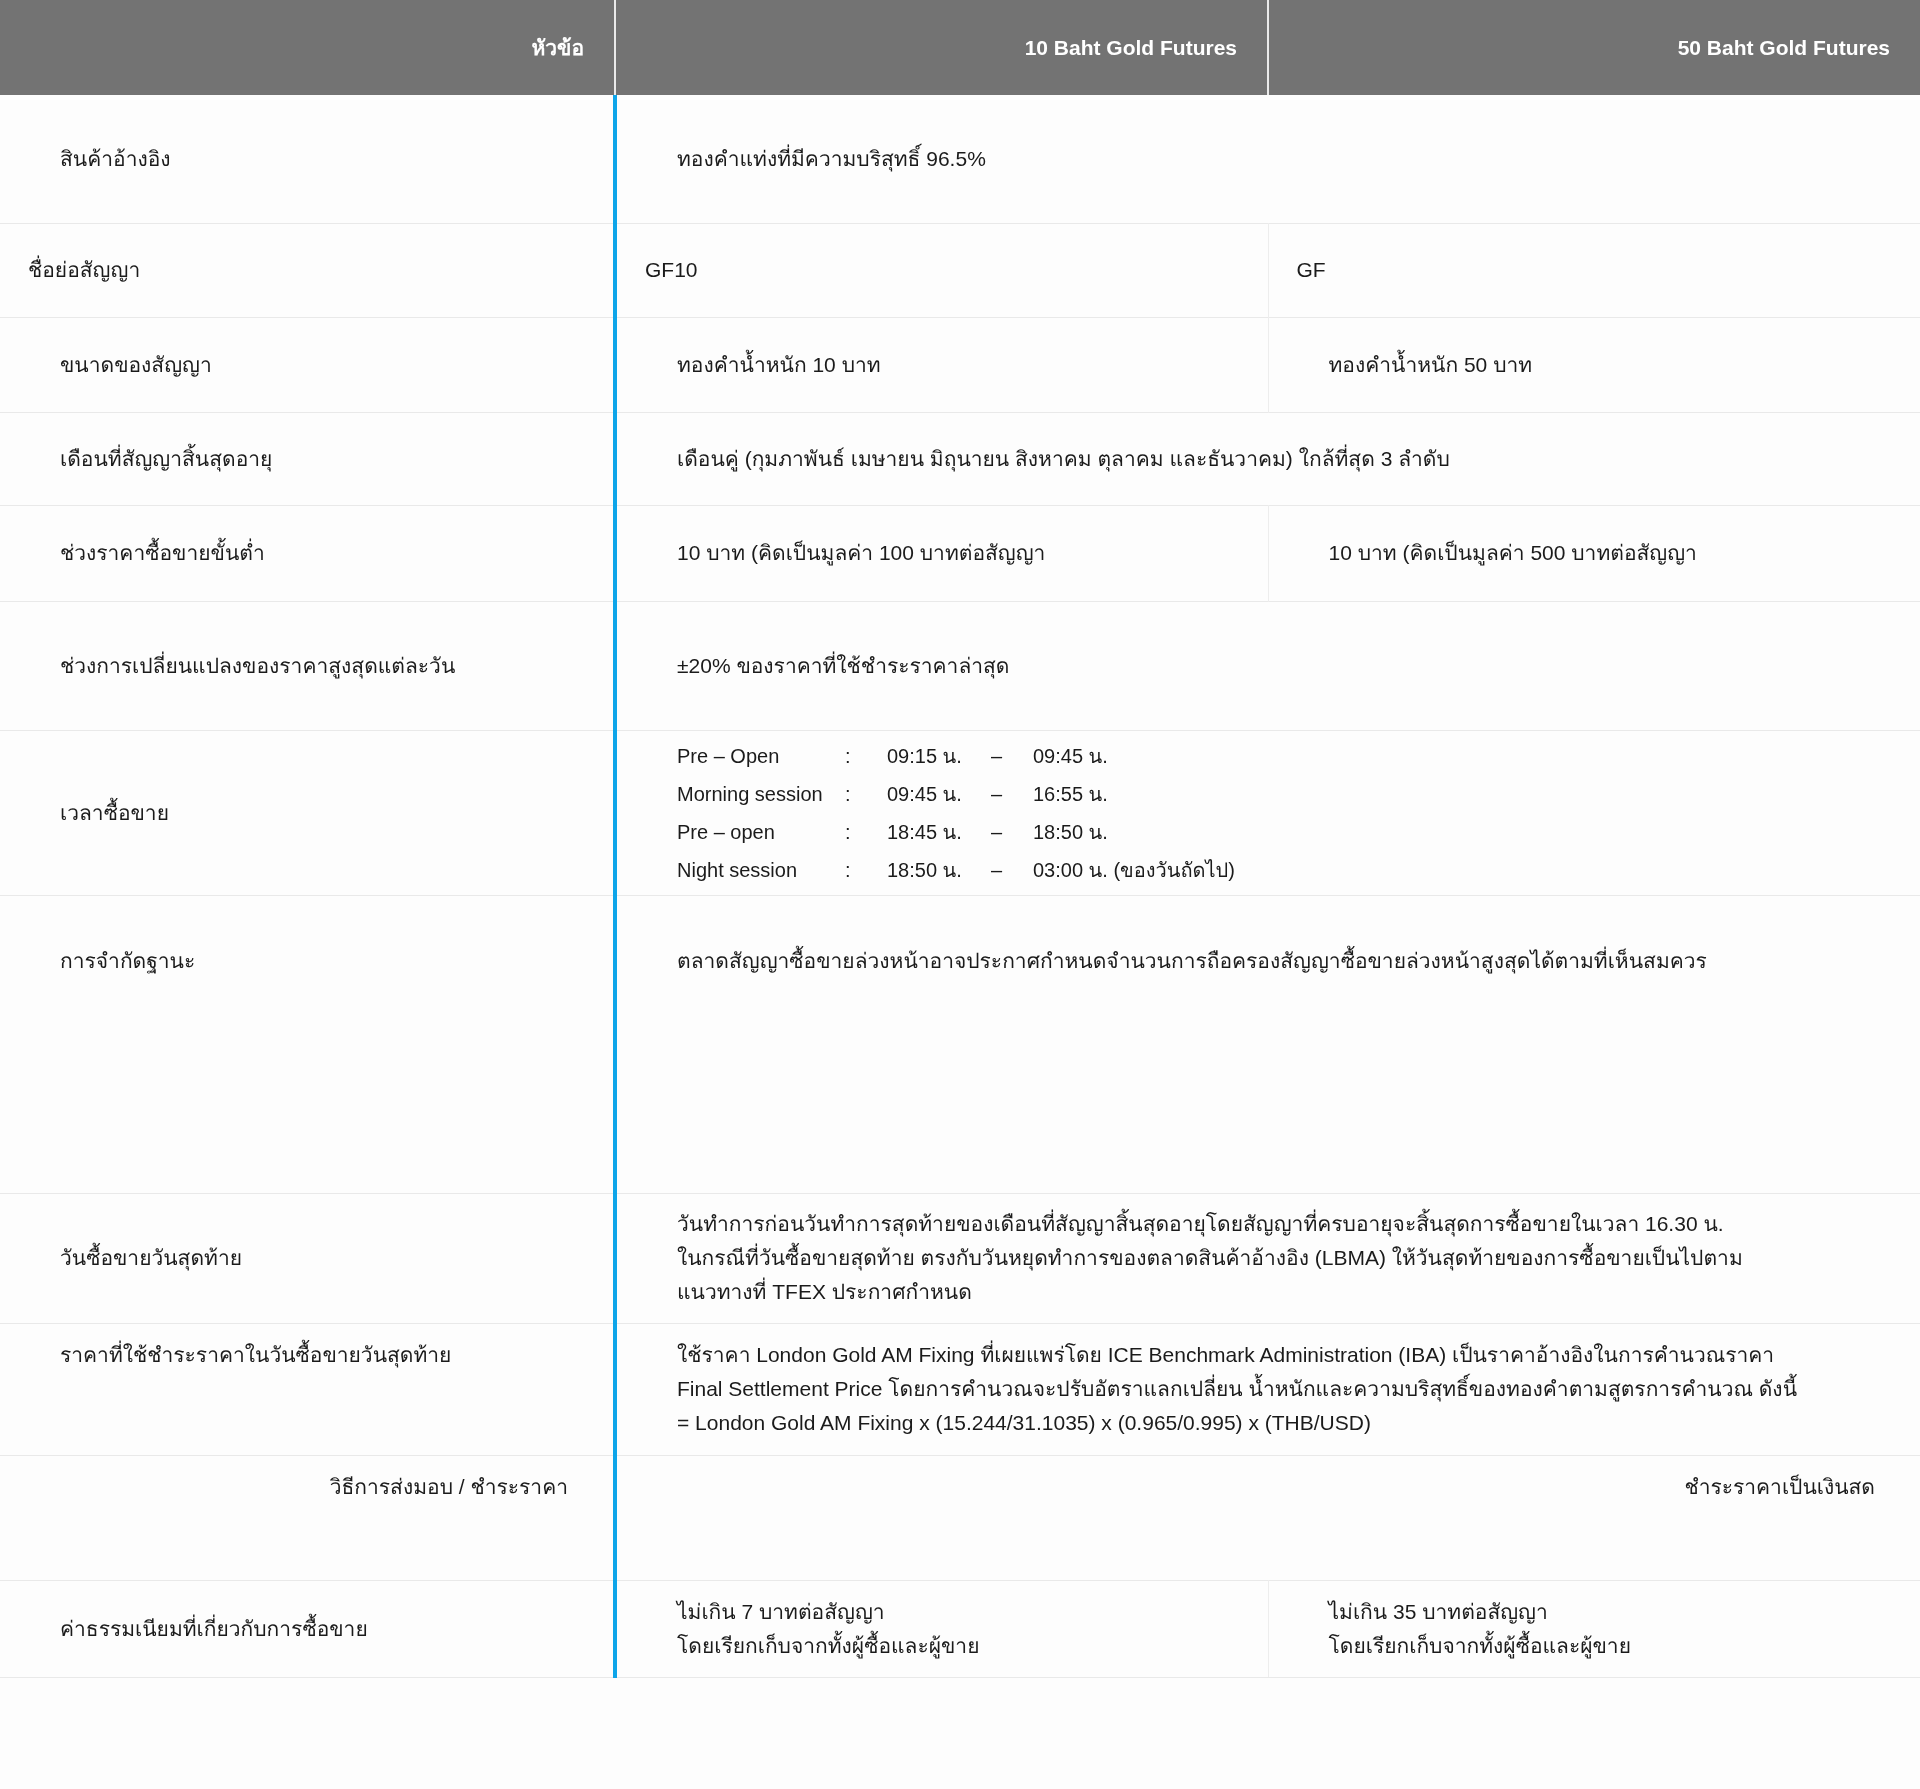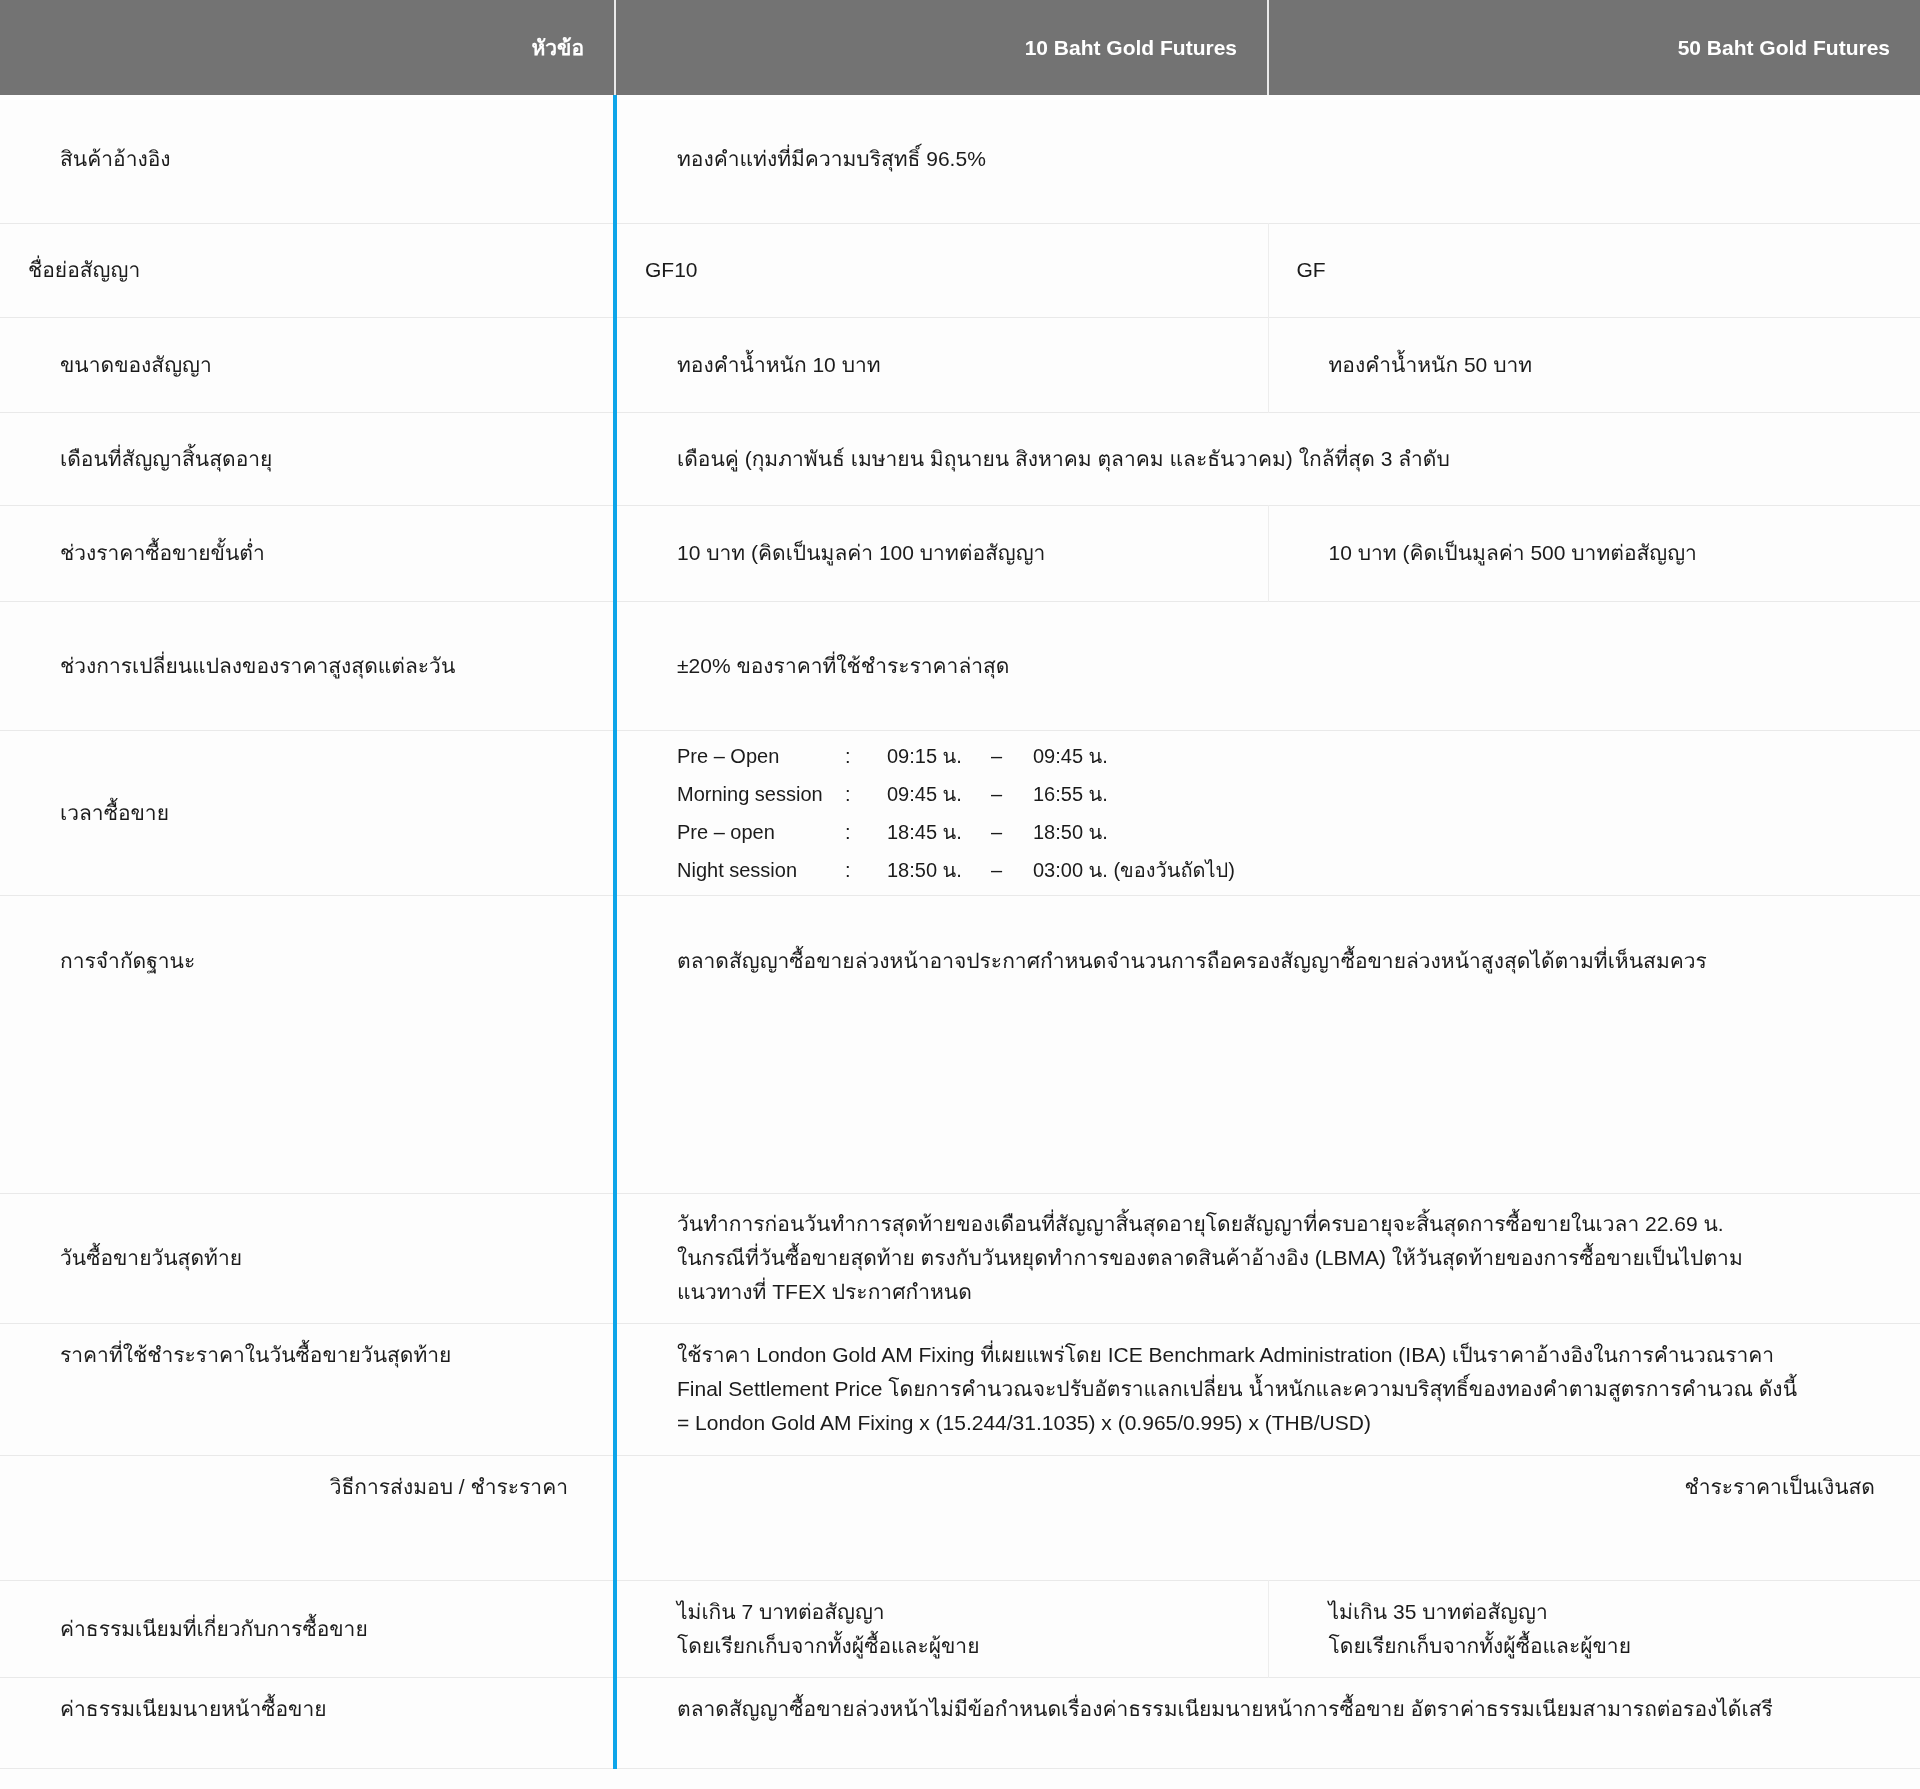--- a/index.html
+++ b/index.html
@@ -167,21 +167,21 @@
       </tr>
       <tr>
         <td class="label">การจำกัดฐานะ</td>
         <td colspan="2">
           <div>ตลาดสัญญาซื้อขายล่วงหน้าอาจประกาศกำหนดจำนวนการถือครองสัญญาซื้อขายล่วงหน้าสูงสุดได้ตามที่เห็นสมควร</div>
         </td>
       </tr>
       <tr>
         <td class="label">วันซื้อขายวันสุดท้าย</td>
         <td colspan="2">
-          <div>วันทำการก่อนวันทำการสุดท้ายของเดือนที่สัญญาสิ้นสุดอายุโดยสัญญาที่ครบอายุจะสิ้นสุดการซื้อขายในเวลา 22.69 น.</div>
+          <div>วันทำการก่อนวันทำการสุดท้ายของเดือนที่สัญญาสิ้นสุดอายุโดยสัญญาที่ครบอายุจะสิ้นสุดการซื้อขายในเวลา 16.30 น.</div>
           <div>ในกรณีที่วันซื้อขายสุดท้าย ตรงกับวันหยุดทำการของตลาดสินค้าอ้างอิง (LBMA) ให้วันสุดท้ายของการซื้อขายเป็นไปตาม</div>
           <div>แนวทางที่ TFEX ประกาศกำหนด</div>
         </td>
       </tr>
       <tr>
         <td class="label">ราคาที่ใช้ชำระราคาในวันซื้อขายวันสุดท้าย</td>
         <td colspan="2">
           <div>ใช้ราคา London Gold AM Fixing ที่เผยแพร่โดย ICE Benchmark Administration (IBA) เป็นราคาอ้างอิงในการคำนวณราคา</div>
           <div>Final Settlement Price โดยการคำนวณจะปรับอัตราแลกเปลี่ยน น้ำหนักและความบริสุทธิ์ของทองคำตามสูตรการคำนวณ ดังนี้</div>
           <div>= London Gold AM Fixing x (15.244/31.1035) x (0.965/0.995) x (THB/USD)</div>
@@ -197,20 +197,14 @@
         <td class="label">ค่าธรรมเนียมที่เกี่ยวกับการซื้อขาย</td>
         <td class="v10">
           <div>ไม่เกิน 7 บาทต่อสัญญา</div>
           <div>โดยเรียกเก็บจากทั้งผู้ซื้อและผู้ขาย</div>
         </td>
         <td class="v50">
           <div>ไม่เกิน 35 บาทต่อสัญญา</div>
           <div>โดยเรียกเก็บจากทั้งผู้ซื้อและผู้ขาย</div>
         </td>
       </tr>
-      <tr>
-        <td class="label">ค่าธรรมเนียมนายหน้าซื้อขาย</td>
-        <td colspan="2">
-          <div>ตลาดสัญญาซื้อขายล่วงหน้าไม่มีข้อกำหนดเรื่องค่าธรรมเนียมนายหน้าการซื้อขาย อัตราค่าธรรมเนียมสามารถต่อรองได้เสรี</div>
-        </td>
-      </tr>
     </tbody>
 </table>
 
 </body></html>

